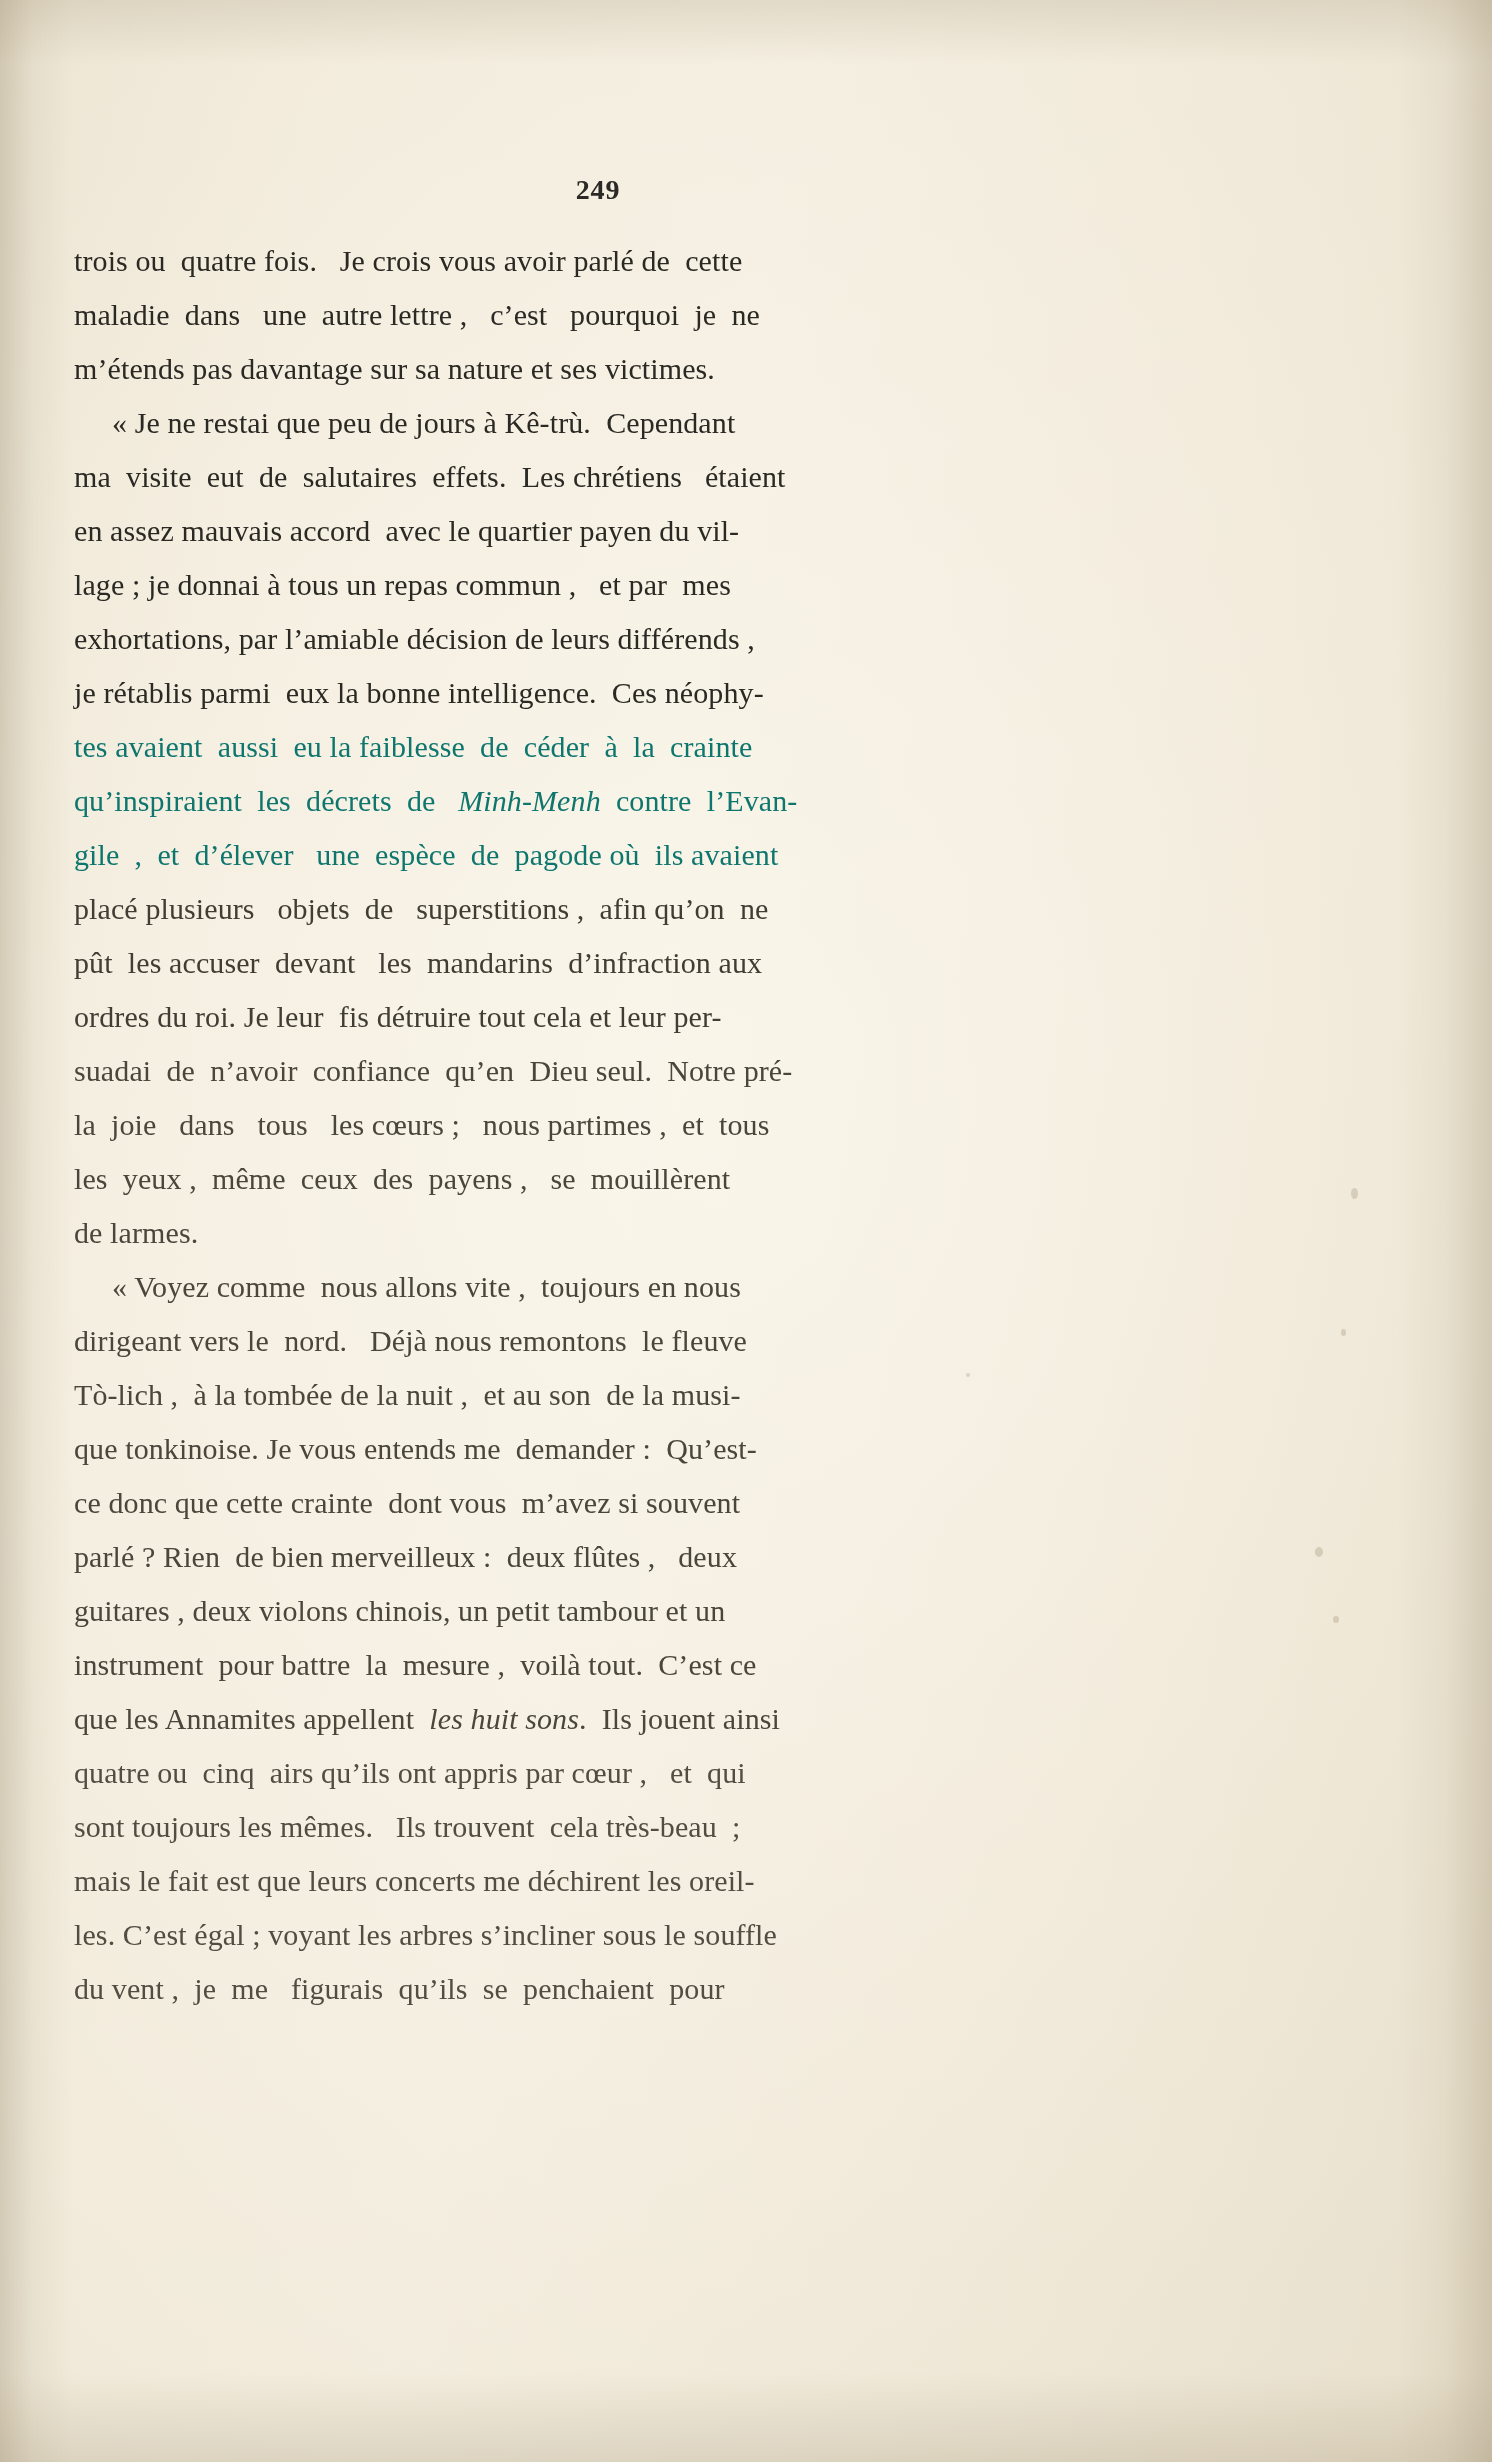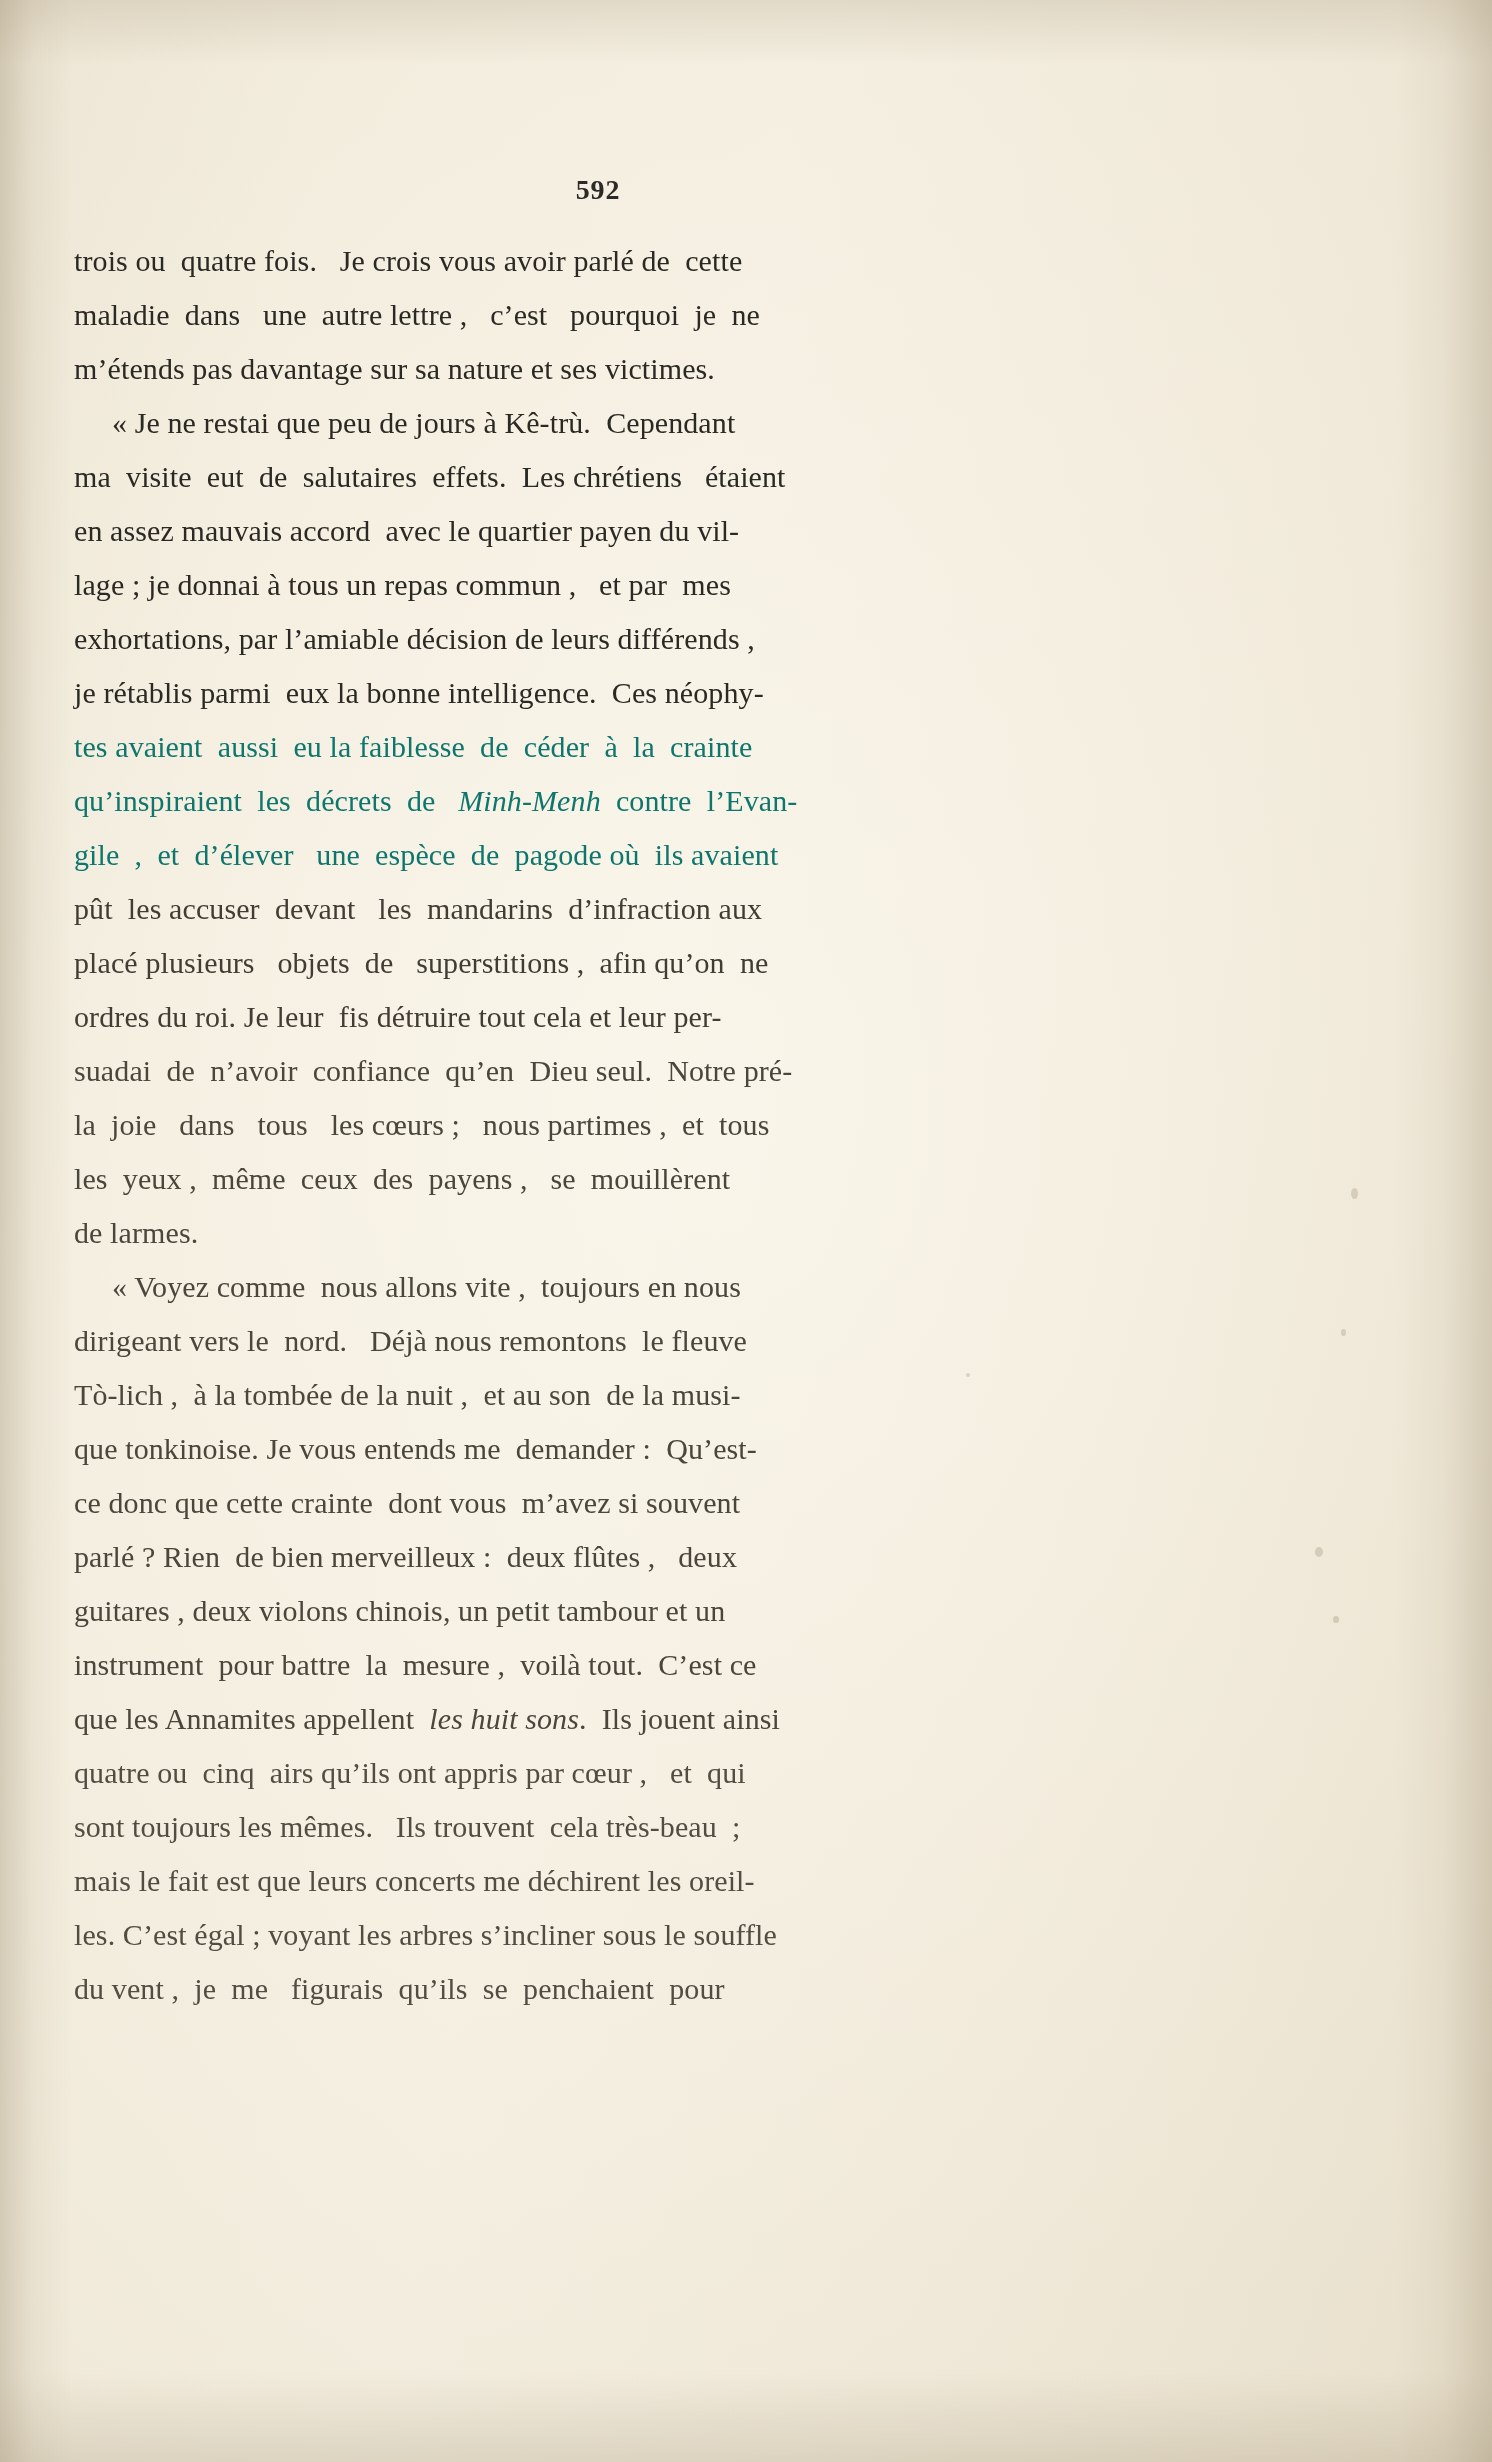--- a/index.html
+++ b/index.html
@@ -105,42 +105,42 @@
 <div class="edge-shade-bottom"></div>
 
 <div class="speck" style="left:1351px;top:1188px;width:7.3px;height:11.3px;"></div>
 <div class="speck" style="left:1341px;top:1329px;width:4.8px;height:6.5px;"></div>
 <div class="speck" style="left:1315px;top:1547px;width:8px;height:9.7px;"></div>
 <div class="speck" style="left:1333px;top:1616px;width:5.7px;height:7.3px;"></div>
 <div class="speck" style="left:966px;top:1373px;width:4px;height:4px;"></div>
 
 <div class="page">
 
-  <div class="folio">592</div>
+  <div class="folio">249</div>
 
   <div class="text-block">
 
     <div>
       <span class="line">trois ou  quatre fois.   Je crois vous avoir parlé de  cette</span>
       <span class="line">maladie  dans   une  autre lettre ,   c’est   pourquoi  je  ne</span>
       <span class="line">m’étends pas davantage sur sa nature et ses victimes.</span>
     </div>
 
     <div>
       <span class="line">     « Je ne restai que peu de jours à Kê-trù.  Cependant</span>
       <span class="line">ma  visite  eut  de  salutaires  effets.  Les chrétiens   étaient</span>
       <span class="line">en assez mauvais accord  avec le quartier payen du vil-</span>
       <span class="line">lage ; je donnai à tous un repas commun ,   et par  mes</span>
       <span class="line">exhortations, par l’amiable décision de leurs différends ,</span>
       <span class="line">je rétablis parmi  eux la bonne intelligence.  Ces néophy-</span>
       <span class="line fade-1">tes avaient  aussi  eu la faiblesse  de  céder  à  la  crainte</span>
       <span class="line fade-1"><span>qu’inspiraient  les  décrets  de   <i>Minh-Menh</i>  contre  l’Evan-</span></span>
       <span class="line fade-1">gile  ,  et  d’élever   une  espèce  de  pagode où  ils avaient</span>
+      <span class="line fade-2">placé plusieurs   objets  de   superstitions ,  afin qu’on  ne</span>
       <span class="line fade-2">pût  les accuser  devant   les  mandarins  d’infraction aux</span>
-      <span class="line fade-2">placé plusieurs   objets  de   superstitions ,  afin qu’on  ne</span>
       <span class="line fade-2">ordres du roi. Je leur  fis détruire tout cela et leur per-</span>
       <span class="line fade-3">suadai  de  n’avoir  confiance  qu’en  Dieu seul.  Notre pré-</span>
       <span class="line fade-3">la  joie   dans   tous   les cœurs ;   nous partimes ,  et  tous</span>
       <span class="line fade-3">les  yeux ,  même  ceux  des  payens ,   se  mouillèrent</span>
       <span class="line fade-3">de larmes.</span>
     </div>
 
     <div>
       <span class="line fade-3">     « Voyez comme  nous allons vite ,  toujours en nous</span>
       <span class="line fade-3">dirigeant vers le  nord.   Déjà nous remontons  le fleuve</span>

